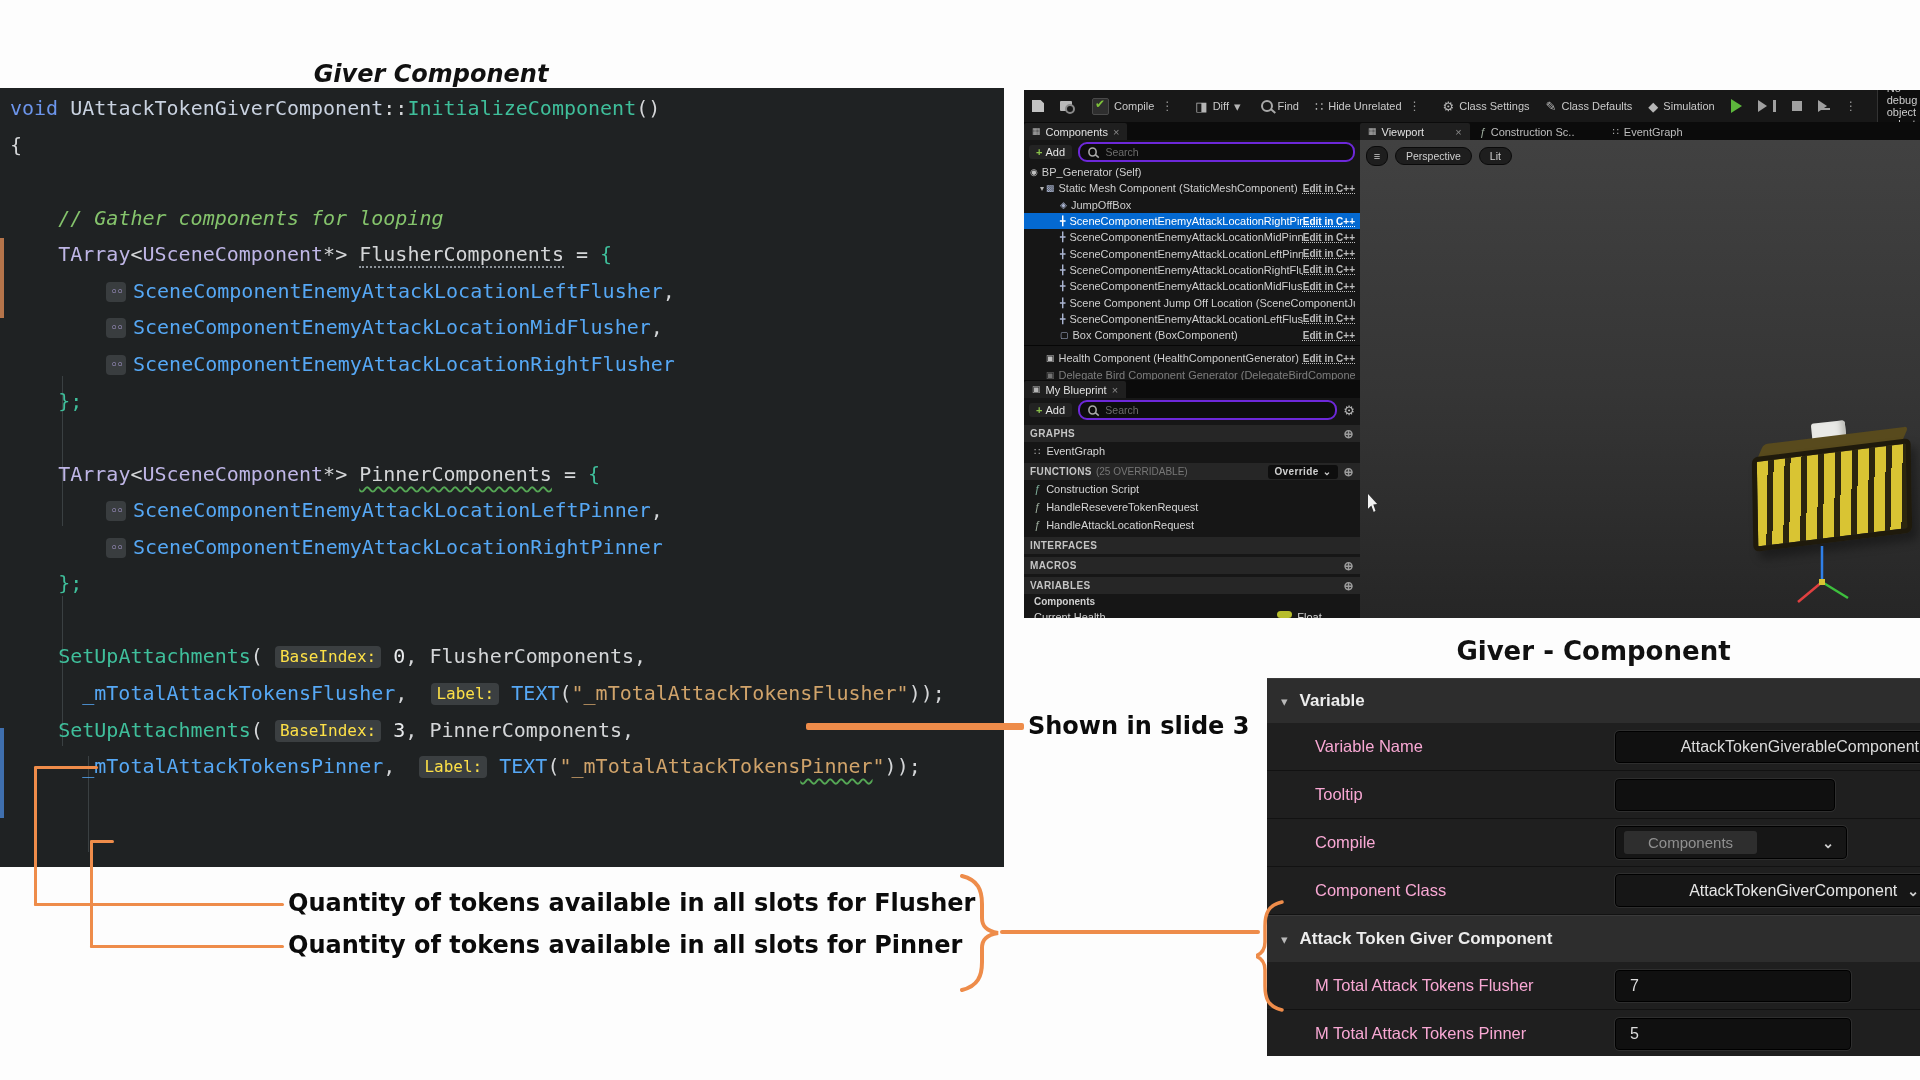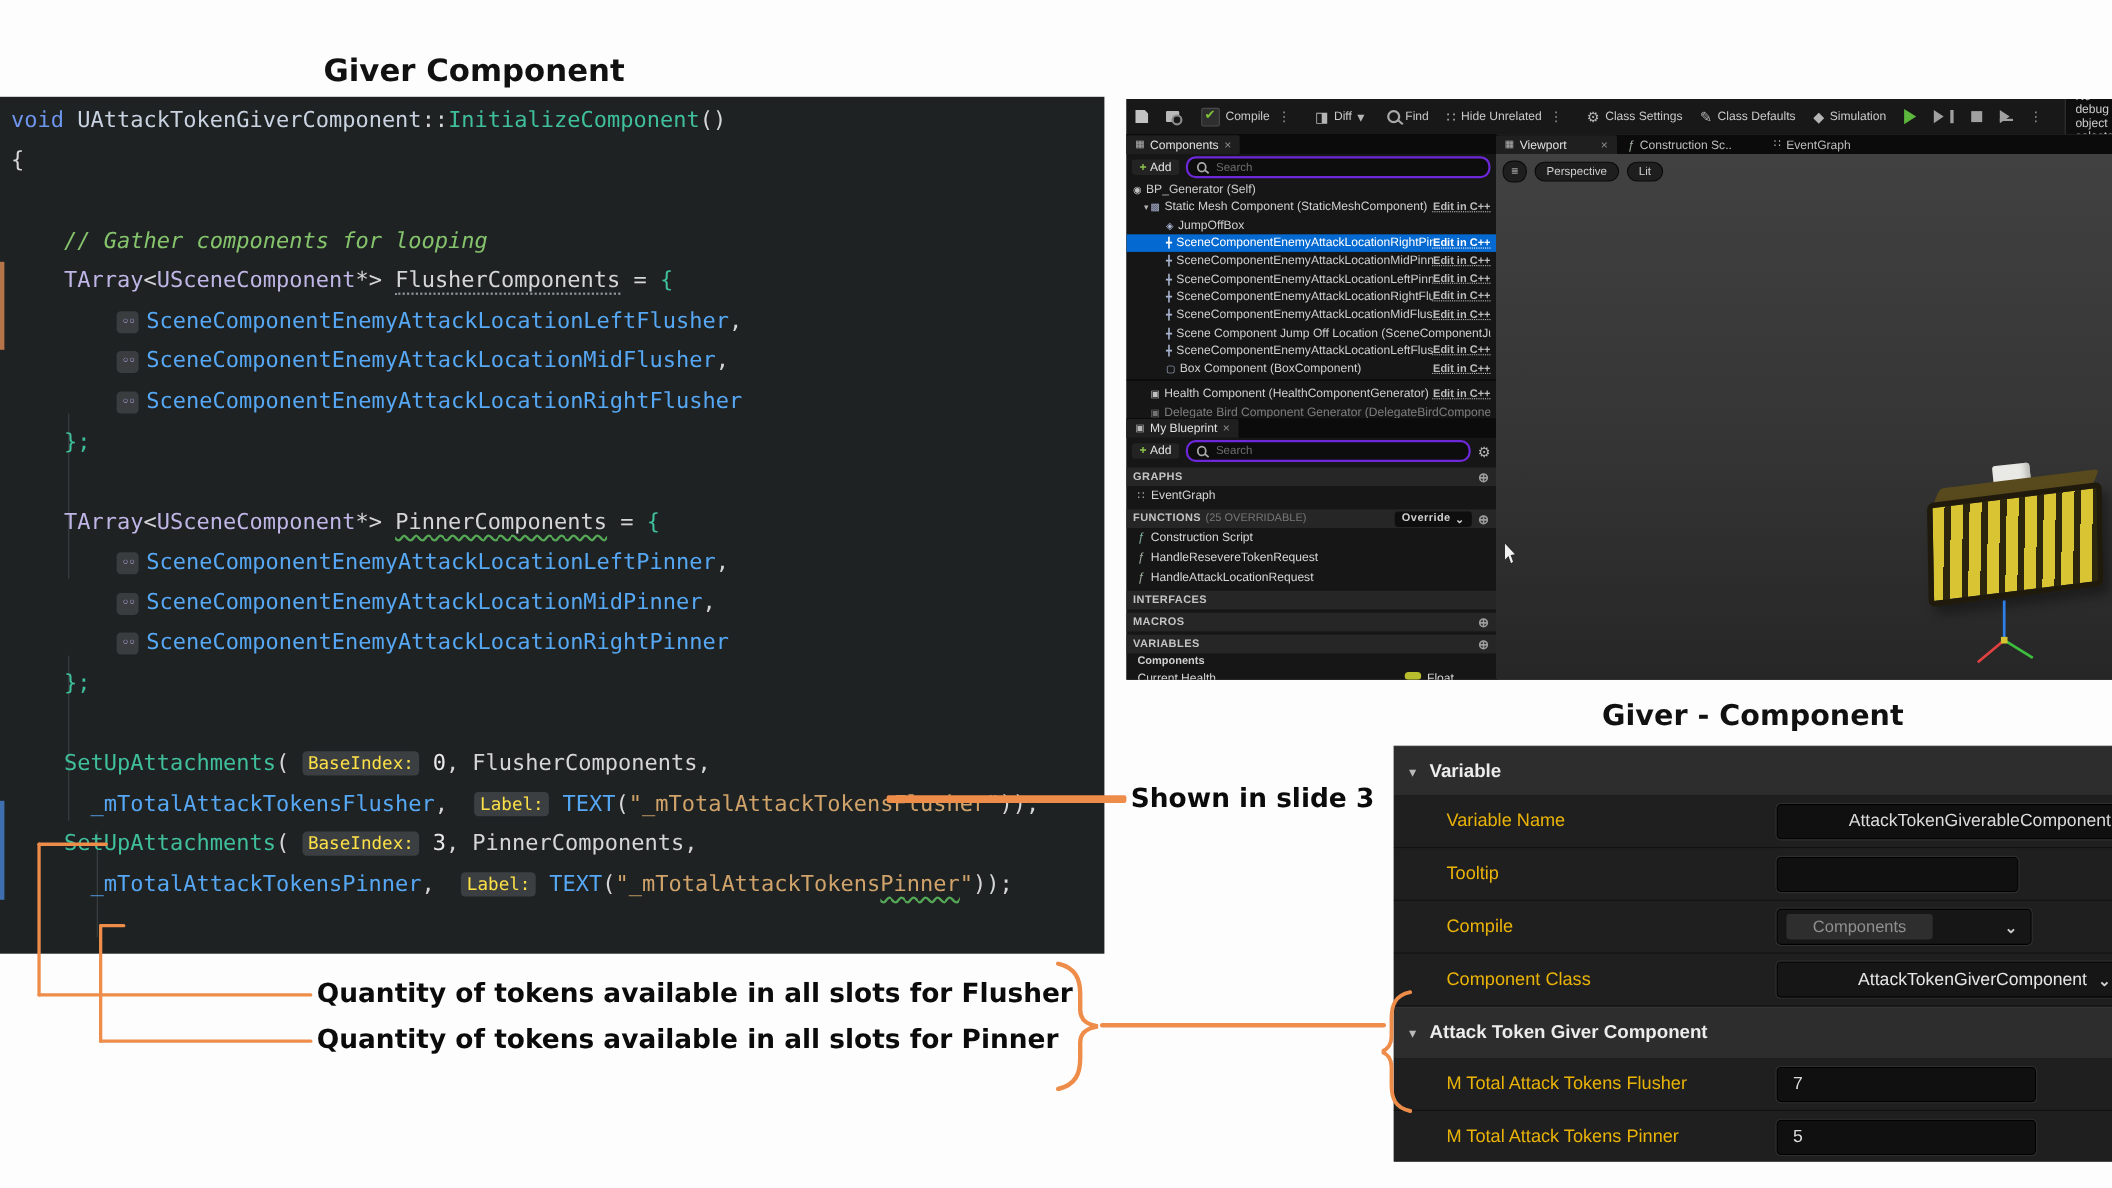--- a/index.html
+++ b/index.html
@@ -2,21 +2,21 @@
 <html><head>
 <meta charset="utf-8">
 <style>
   html,body{margin:0;padding:0;background:#fff;}
   .canvas{position:relative;width:1920px;height:1080px;background:#fdfdfd;overflow:hidden;
           font-family:"Liberation Sans",sans-serif;}
   .abs{position:absolute;}
 
   
   .slide-title{position:absolute;font-family:"DejaVu Sans",sans-serif;font-weight:bold;color:#111;text-align:center;}
-  .t1{left:231px;top:48px;width:400px;font-size:28px;}
+  .t1{left:231px;top:60px;width:400px;font-size:24px;font-style:italic;}
   .t2{left:1267px;top:636px;width:653px;font-size:26px;}
   .note{position:absolute;font-family:"DejaVu Sans",sans-serif;font-weight:bold;color:#0b0b0b;font-size:24px;white-space:nowrap;}
   .o-line{position:absolute;background:#ee8c4a;border-radius:2px;}
 
   
   .code-panel{position:absolute;left:0;top:88px;width:1004px;height:779px;background:#1f2223;overflow:hidden;}
   .code-lines{position:absolute;left:10px;top:2px;right:0;}
   .cl{height:36.57px;line-height:36.57px;white-space:pre;font-family:"DejaVu Sans Mono",monospace;font-size:20px;color:#d4d6d8;}
   .kw{color:#6c95eb;} .cls{color:#c9d2e0;} .fn{color:#3fbf9b;} .pl{color:#d4d6d8;}
   .cm{color:#85c46c;font-style:italic;} .typ{color:#bfb6e6;} .fld{color:#56a8f5;}
@@ -98,21 +98,21 @@
   .cursor{position:absolute;left:8px;top:372px;width:12px;height:18px;background:#f2f2f2;
      clip-path:polygon(0 0,0 82%,28% 64%,48% 100%,62% 93%,44% 58%,76% 55%);filter:drop-shadow(1px 1px 1px #000);}
 
   
   .details{position:absolute;left:1267px;top:678px;width:653px;height:378px;background:#1d1d1d;overflow:hidden;
       font-family:"Liberation Sans",sans-serif;}
   .dhead{display:flex;align-items:center;background:#2d2d2d;height:44px;border-top:1px solid #3a3a3a;padding-left:14px;gap:12px;}
   .dhead .darr{color:#b9b9b9;font-size:13px;}
   .dhead .dtitle{color:#ececec;font-weight:bold;font-size:17px;}
   .drow{position:relative;height:47px;background:#1f1f1f;border-bottom:1px solid #121212;display:flex;align-items:center;}
-  .dlabel{color:#eab308;font-size:16.5px;padding-left:48px;}
+  .dlabel{color:#f9a8d4;font-size:16.5px;padding-left:48px;}
   .dinput{position:absolute;left:348px;height:30px;background:#101010;border:1px solid #000;outline:1px solid #2e2e2e;border-radius:4px;
       color:#dcdcdc;font-size:16px;display:flex;align-items:center;}
   .ddrop{position:absolute;left:348px;height:31px;background:#161616;border:1px solid #000;outline:1px solid #2e2e2e;border-radius:4px;
       display:flex;align-items:center;color:#e6e6e6;font-size:16px;}
   .dchev{color:#cfcfcf;font-size:14px;font-weight:bold;}
 </style>
 </head>
 <body>
 
 <div class="canvas">
@@ -132,21 +132,20 @@
       <div class="cl"></div>
       <div class="cl"><span class="pl">    </span><span class="cm">// Gather components for looping</span></div>
       <div class="cl"><span class="pl">    </span><span class="typ">TArray</span><span class="pl">&lt;</span><span class="typ">USceneComponent</span><span class="pl">*&gt; </span><span class="pl u-dot">FlusherComponents</span><span class="pl"> = </span><span class="br">{</span></div>
       <div class="cl"><span class="pl">        </span><span class="fbadge">◦◦</span><span class="fld">SceneComponentEnemyAttackLocationLeftFlusher</span><span class="pl">,</span></div>
       <div class="cl"><span class="pl">        </span><span class="fbadge">◦◦</span><span class="fld">SceneComponentEnemyAttackLocationMidFlusher</span><span class="pl">,</span></div>
       <div class="cl"><span class="pl">        </span><span class="fbadge">◦◦</span><span class="fld">SceneComponentEnemyAttackLocationRightFlusher</span></div>
       <div class="cl"><span class="pl">    </span><span class="br">};</span></div>
       <div class="cl"></div>
       <div class="cl"><span class="pl">    </span><span class="typ">TArray</span><span class="pl">&lt;</span><span class="typ">USceneComponent</span><span class="pl">*&gt; </span><span class="pl u-wavy">PinnerComponents</span><span class="pl"> = </span><span class="br">{</span></div>
       <div class="cl"><span class="pl">        </span><span class="fbadge">◦◦</span><span class="fld">SceneComponentEnemyAttackLocationLeftPinner</span><span class="pl">,</span></div>
-      <div class="cl"><span class="pl">        </span><span class="fbadge">◦◦</span><span class="fld">SceneComponentEnemyAttackLocationMidPinner</span><span class="pl">,</span></div>
       <div class="cl"><span class="pl">        </span><span class="fbadge">◦◦</span><span class="fld">SceneComponentEnemyAttackLocationRightPinner</span></div>
       <div class="cl"><span class="pl">    </span><span class="br">};</span></div>
       <div class="cl"></div>
       <div class="cl"><span class="pl">    </span><span class="fn">SetUpAttachments</span><span class="pl">( </span><span class="chip">BaseIndex:</span><span class="pl"> </span><span class="num">0</span><span class="pl">, FlusherComponents,</span></div>
       <div class="cl"><span class="pl">      </span><span class="fld">_mTotalAttackTokensFlusher</span><span class="pl">,  </span><span class="chip">Label:</span><span class="pl"> </span><span class="fld">TEXT</span><span class="pl">(</span><span class="str">"_mTotalAttackTokensFlusher"</span><span class="pl">));</span></div>
       <div class="cl"><span class="pl">    </span><span class="fn">SetUpAttachments</span><span class="pl">( </span><span class="chip">BaseIndex:</span><span class="pl"> </span><span class="num">3</span><span class="pl">, PinnerComponents,</span></div>
       <div class="cl"><span class="pl">      </span><span class="fld">_mTotalAttackTokensPinner</span><span class="pl">,  </span><span class="chip">Label:</span><span class="pl"> </span><span class="fld">TEXT</span><span class="pl">(</span><span class="str">"_mTotalAttackTokens</span><span class="str u-wavy">Pinner</span><span class="str">"</span><span class="pl">));</span></div>
     </div>
   </div>
 

